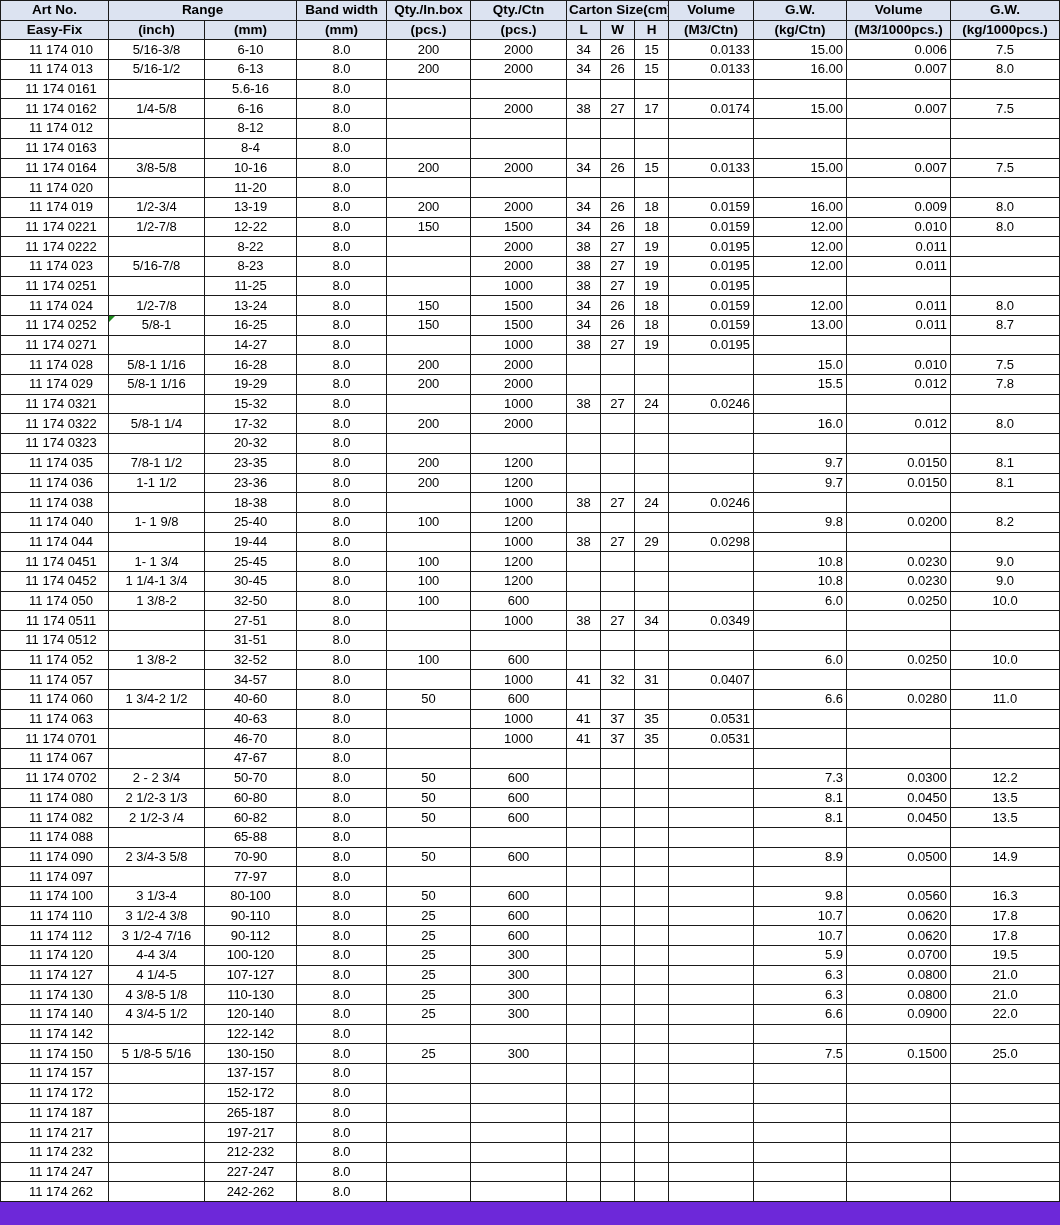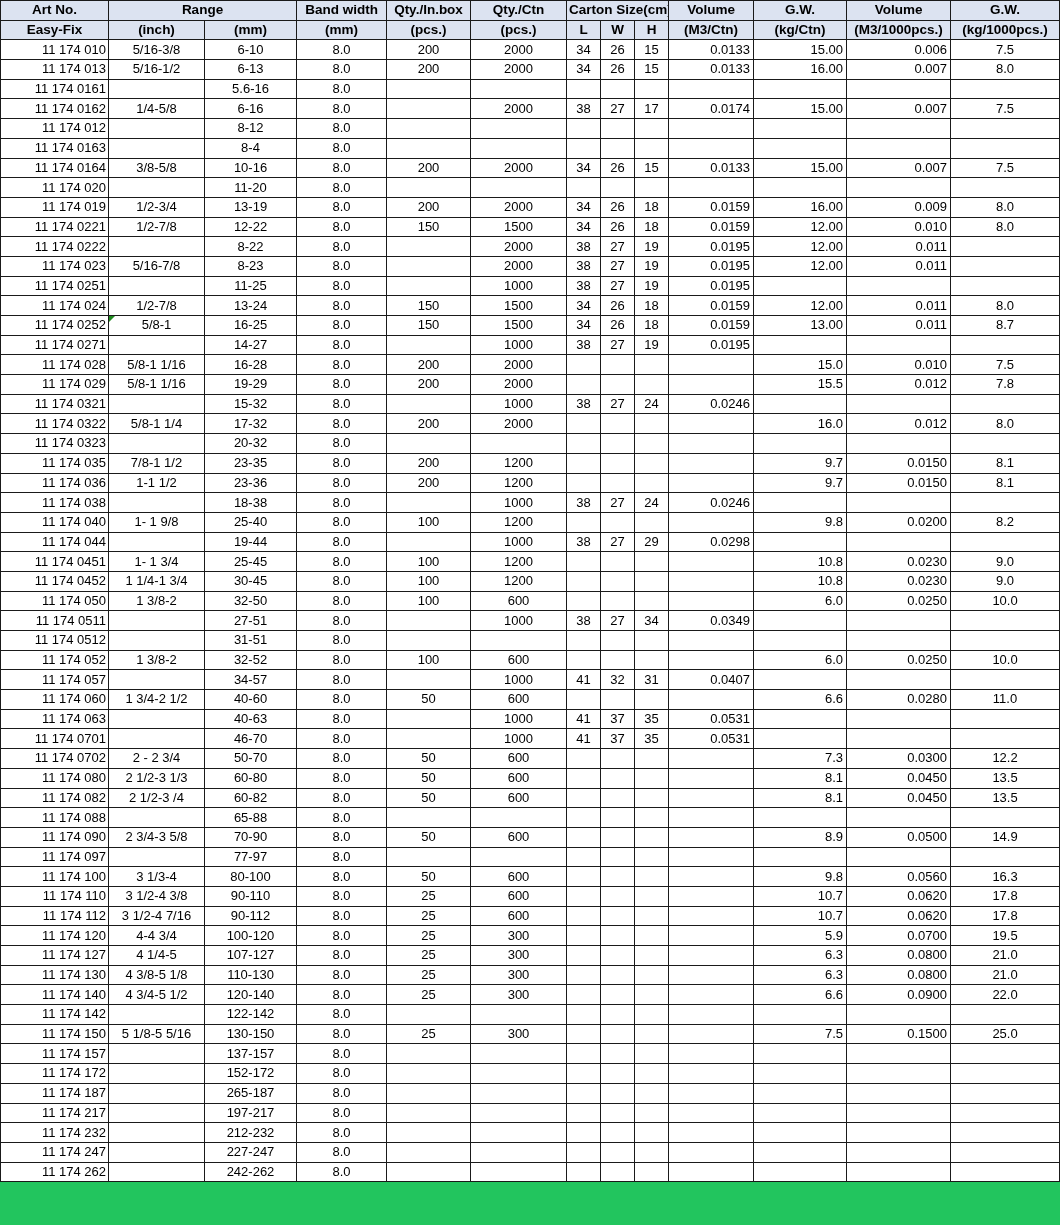--- a/index.html
+++ b/index.html
@@ -1,24 +1,24 @@
 <!DOCTYPE html>
 <html><head>
 <meta charset="utf-8">
 <style>
   html,body{margin:0;padding:0;background:#fff;}
-  .sheet{width:1060px;height:1225px;overflow:hidden;background:#22c55e;}
+  .sheet{width:1060px;height:1225px;overflow:hidden;background:#6d28d9;}
   table{border-collapse:collapse;table-layout:fixed;width:1060px;
         font-family:"Liberation Sans","DejaVu Sans",sans-serif;color:#000;}
   th,td{border:1.5px solid #1a1a1a;overflow:hidden;white-space:nowrap;
         height:17px;padding:0 2px;font-size:13px;line-height:16px;vertical-align:middle;}
   thead th{background:#dce3f1;font-weight:bold;text-align:center;font-size:13.5px;}
   tbody td{background:#ffffff;}
   tr{height:19.7px;}
-  td.al-left{text-align:right;padding-left:15px;}
+  td.al-left{text-align:center;padding-left:15px;}
   td.al-center{text-align:center;}
   td.al-right{text-align:right;padding-right:3px;}
   td.has-error-indicator{position:relative;}
   .err-tri{position:absolute;top:0;left:0;width:0;height:0;
            border-top:6px solid #1f8a1f;border-right:6px solid transparent;}
 </style>
 </head>
 <body>
 
 <div class="sheet">
@@ -602,20 +602,35 @@
           <td class="al-center">1000</td>
           <td class="al-center">41</td>
           <td class="al-center">37</td>
           <td class="al-center">35</td>
           <td class="al-right">0.0531</td>
           <td class="al-right"></td>
           <td class="al-right"></td>
           <td class="al-center"></td>
         </tr>
         <tr>
+          <td class="al-left">11 174 067</td>
+          <td class="al-center"></td>
+          <td class="al-center">47-67</td>
+          <td class="al-center">8.0</td>
+          <td class="al-center"></td>
+          <td class="al-center"></td>
+          <td class="al-center"></td>
+          <td class="al-center"></td>
+          <td class="al-center"></td>
+          <td class="al-right"></td>
+          <td class="al-right"></td>
+          <td class="al-right"></td>
+          <td class="al-center"></td>
+        </tr>
+        <tr>
           <td class="al-left">11 174 0702</td>
           <td class="al-center">2 - 2 3/4</td>
           <td class="al-center">50-70</td>
           <td class="al-center">8.0</td>
           <td class="al-center">50</td>
           <td class="al-center">600</td>
           <td class="al-center"></td>
           <td class="al-center"></td>
           <td class="al-center"></td>
           <td class="al-right"></td>

